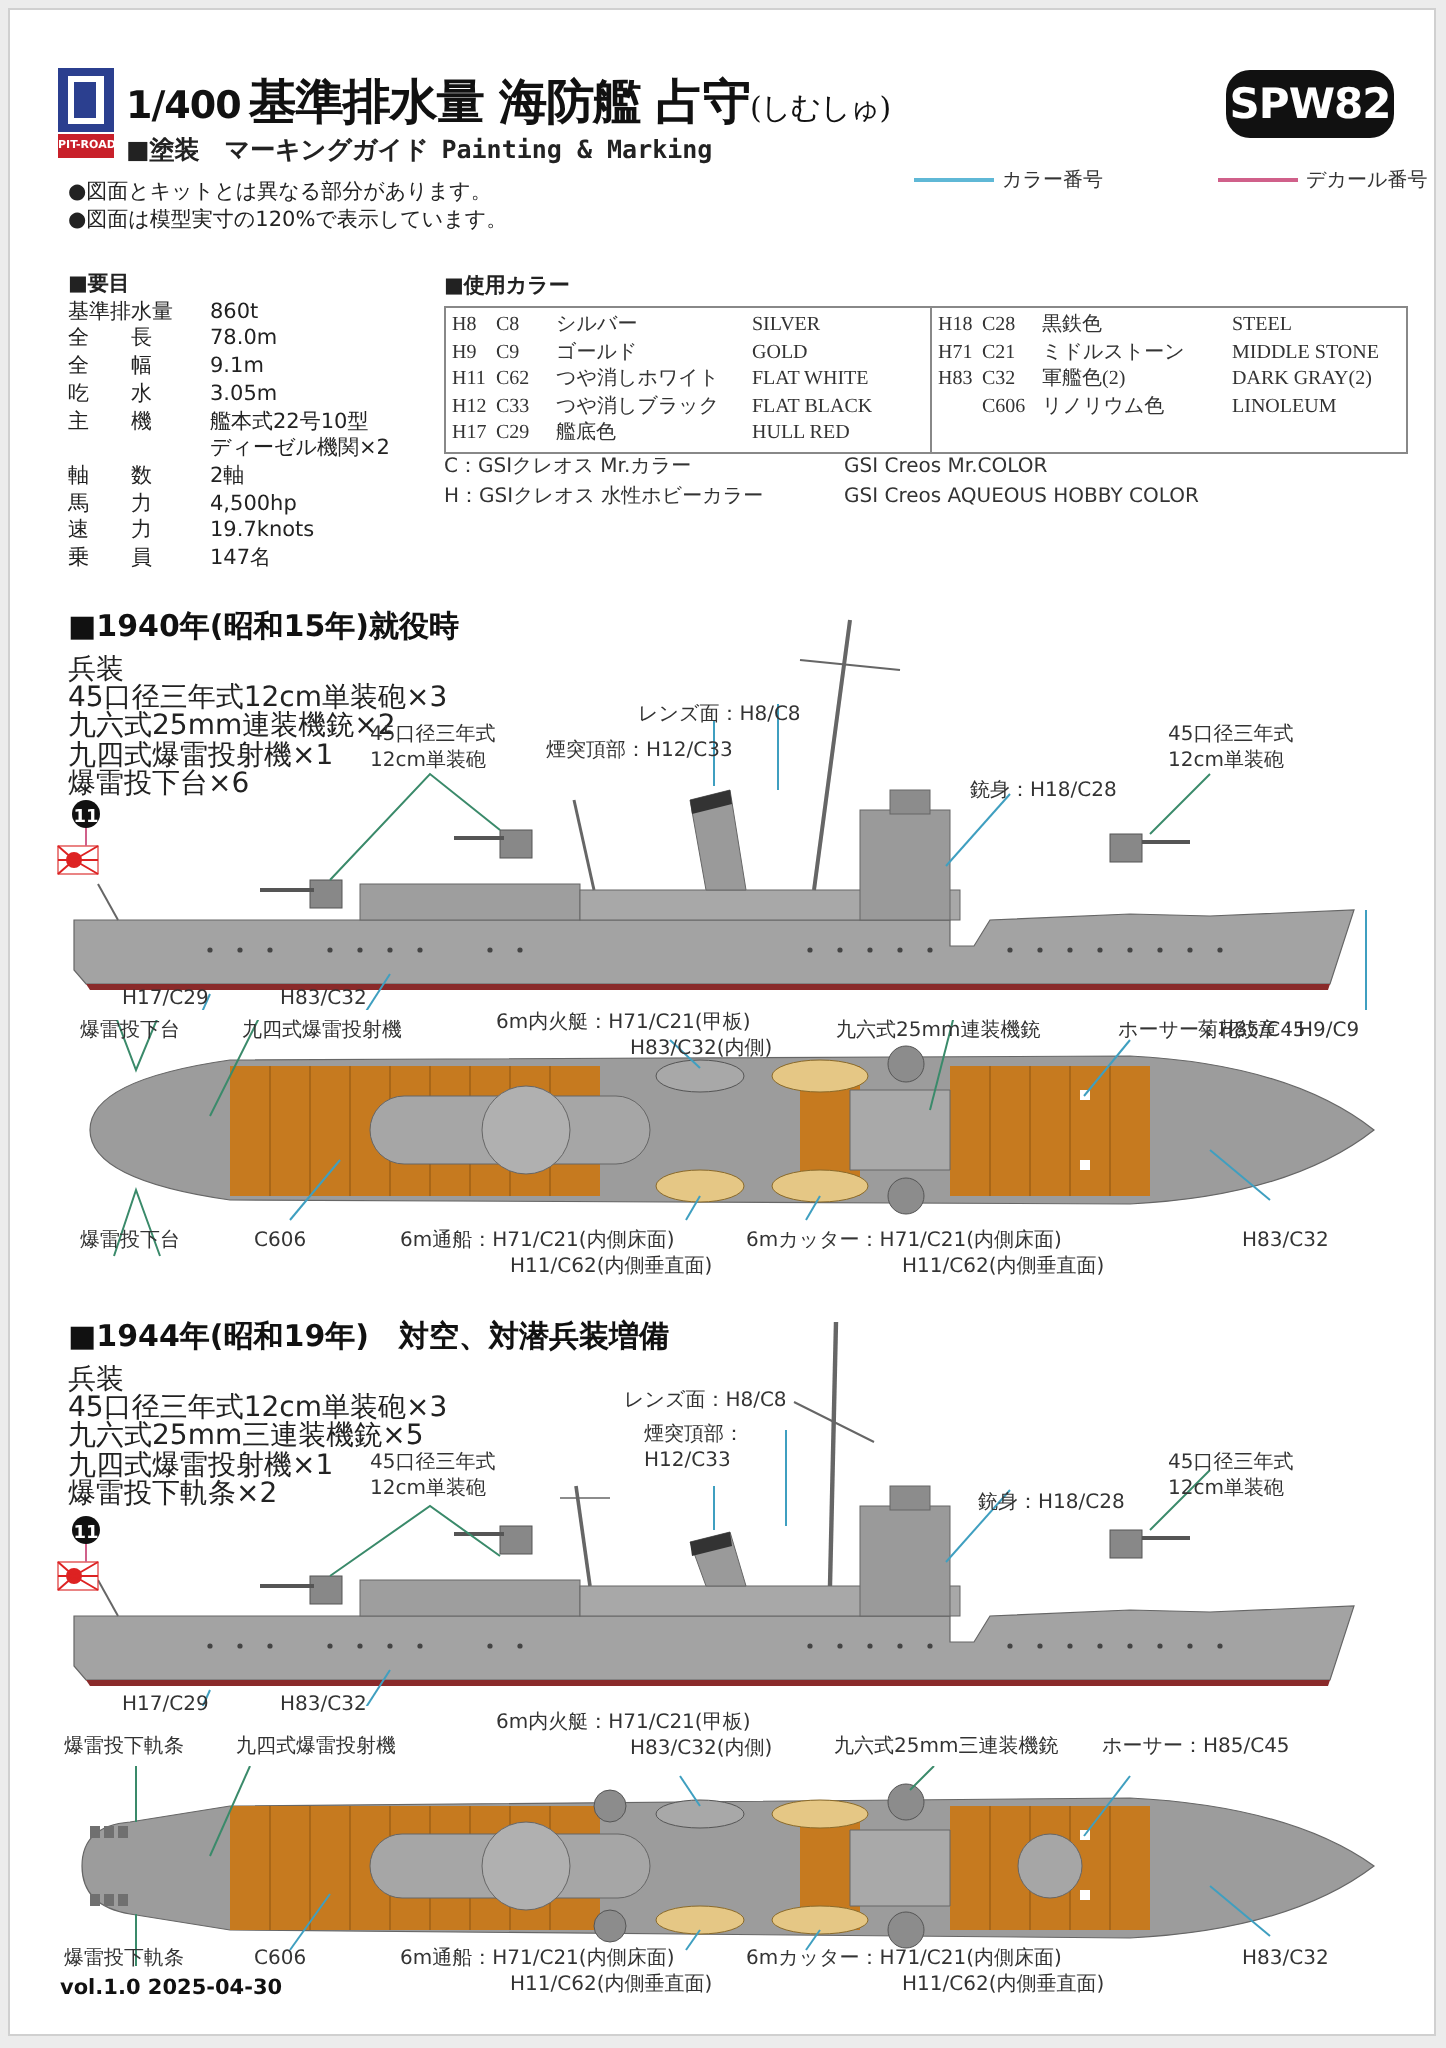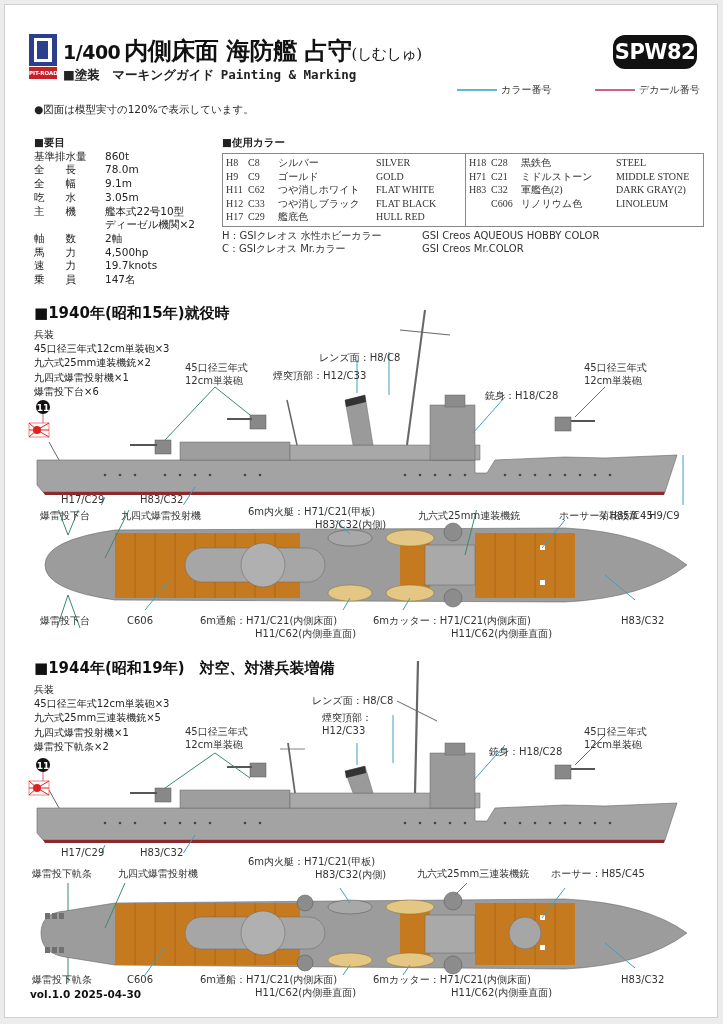--- a/index.html
+++ b/index.html
@@ -41,51 +41,52 @@
   .crow .h { width: 22px; }
   .crow .c { width: 30px; }
   .crow .j { width: 98px; }
   .col.right .crow .j { width: 95px; }
   .ccap { line-height: 13.5px; color: #333; margin-top: 2px; }
   .ccap span { display: inline-block; }
   .ccap .jp { width: 200px; }
 
   
   .period { left: 29px; font-size: 15px; font-weight: bold; color: #111; }
-  .arm { left: 29px; font-size: 10px; line-height: 14.2px; color: #222; }
+  .arm { left: 29px; font-size: 14px; line-height: 14.2px; color: #222; }
 
   .lbl { font-size: 10px; color: #333; line-height: 13px; }
   svg { position: absolute; left: 0; top: 0; }
 </style>
 </head>
 <body>
 
 <div class="page">
 
   <div class="abs logo">
     <div class="top">
         <div class="p"></div>
       </div>
     <div class="bot">PIT-ROAD</div>
   </div>
   <div class="abs title">
-    <span class="scale">1/400</span><span>内側床面 海防艦 占守</span><span class="kana">(しむしゅ)</span>
+    <span class="scale">1/400</span><span>基準排水量 海防艦 占守</span><span class="kana">(しむしゅ)</span>
   </div>
   <div class="abs subtitle">
     <span>■塗装　マーキングガイド</span>
     <span class="en">Painting &amp; Marking</span>
   </div>
   <div class="abs badge">SPW82</div>
   <div class="abs legend" style="left:452px;">
     <span class="line" style="background:#5fb8d6"></span><span>カラー番号</span>
   </div>
-  <div class="abs legend" style="left:590px;">
+  <div class="abs legend" style="left:604px;">
     <span class="line" style="background:#d0608a"></span><span>デカール番号</span>
   </div>
 
+  <div class="abs note" style="top:84px;">●図面とキットとは異なる部分があります。</div>
   <div class="abs note" style="top:98px;">●図面は模型実寸の120%で表示しています。</div>
 
   <div class="abs specs">
     <div class="sec-h">■要目</div>
     <table>
       <tbody>
           <tr>
             <td class="k">基準排水量</td>
             <td>860t</td>
           </tr>
@@ -184,22 +185,22 @@
             <span>DARK GRAY(2)</span>
           </div>
         <div class="crow">
             <span class="h"></span>
             <span class="c">C606</span>
             <span class="j">リノリウム色</span>
             <span>LINOLEUM</span>
           </div>
       </div>
     </div>
+    <div class="ccap" style="margin-top:0"><span class="jp">C：GSIクレオス Mr.カラー</span><span>GSI Creos Mr.COLOR</span></div>
     <div class="ccap"><span class="jp">H：GSIクレオス 水性ホビーカラー</span><span>GSI Creos AQUEOUS HOBBY COLOR</span></div>
-    <div class="ccap" style="margin-top:0"><span class="jp">C：GSIクレオス Mr.カラー</span><span>GSI Creos Mr.COLOR</span></div>
   </div>
 
   <div class="abs period" style="top:299px;">■1940年(昭和15年)就役時</div>
   <div class="abs arm" style="top:323px;">
     <div>兵装</div>
     <div>45口径三年式12cm単装砲×3</div>
     <div>九六式25mm連装機銃×2</div>
     <div>九四式爆雷投射機×1</div>
     <div>爆雷投下台×6</div>
   </div>

